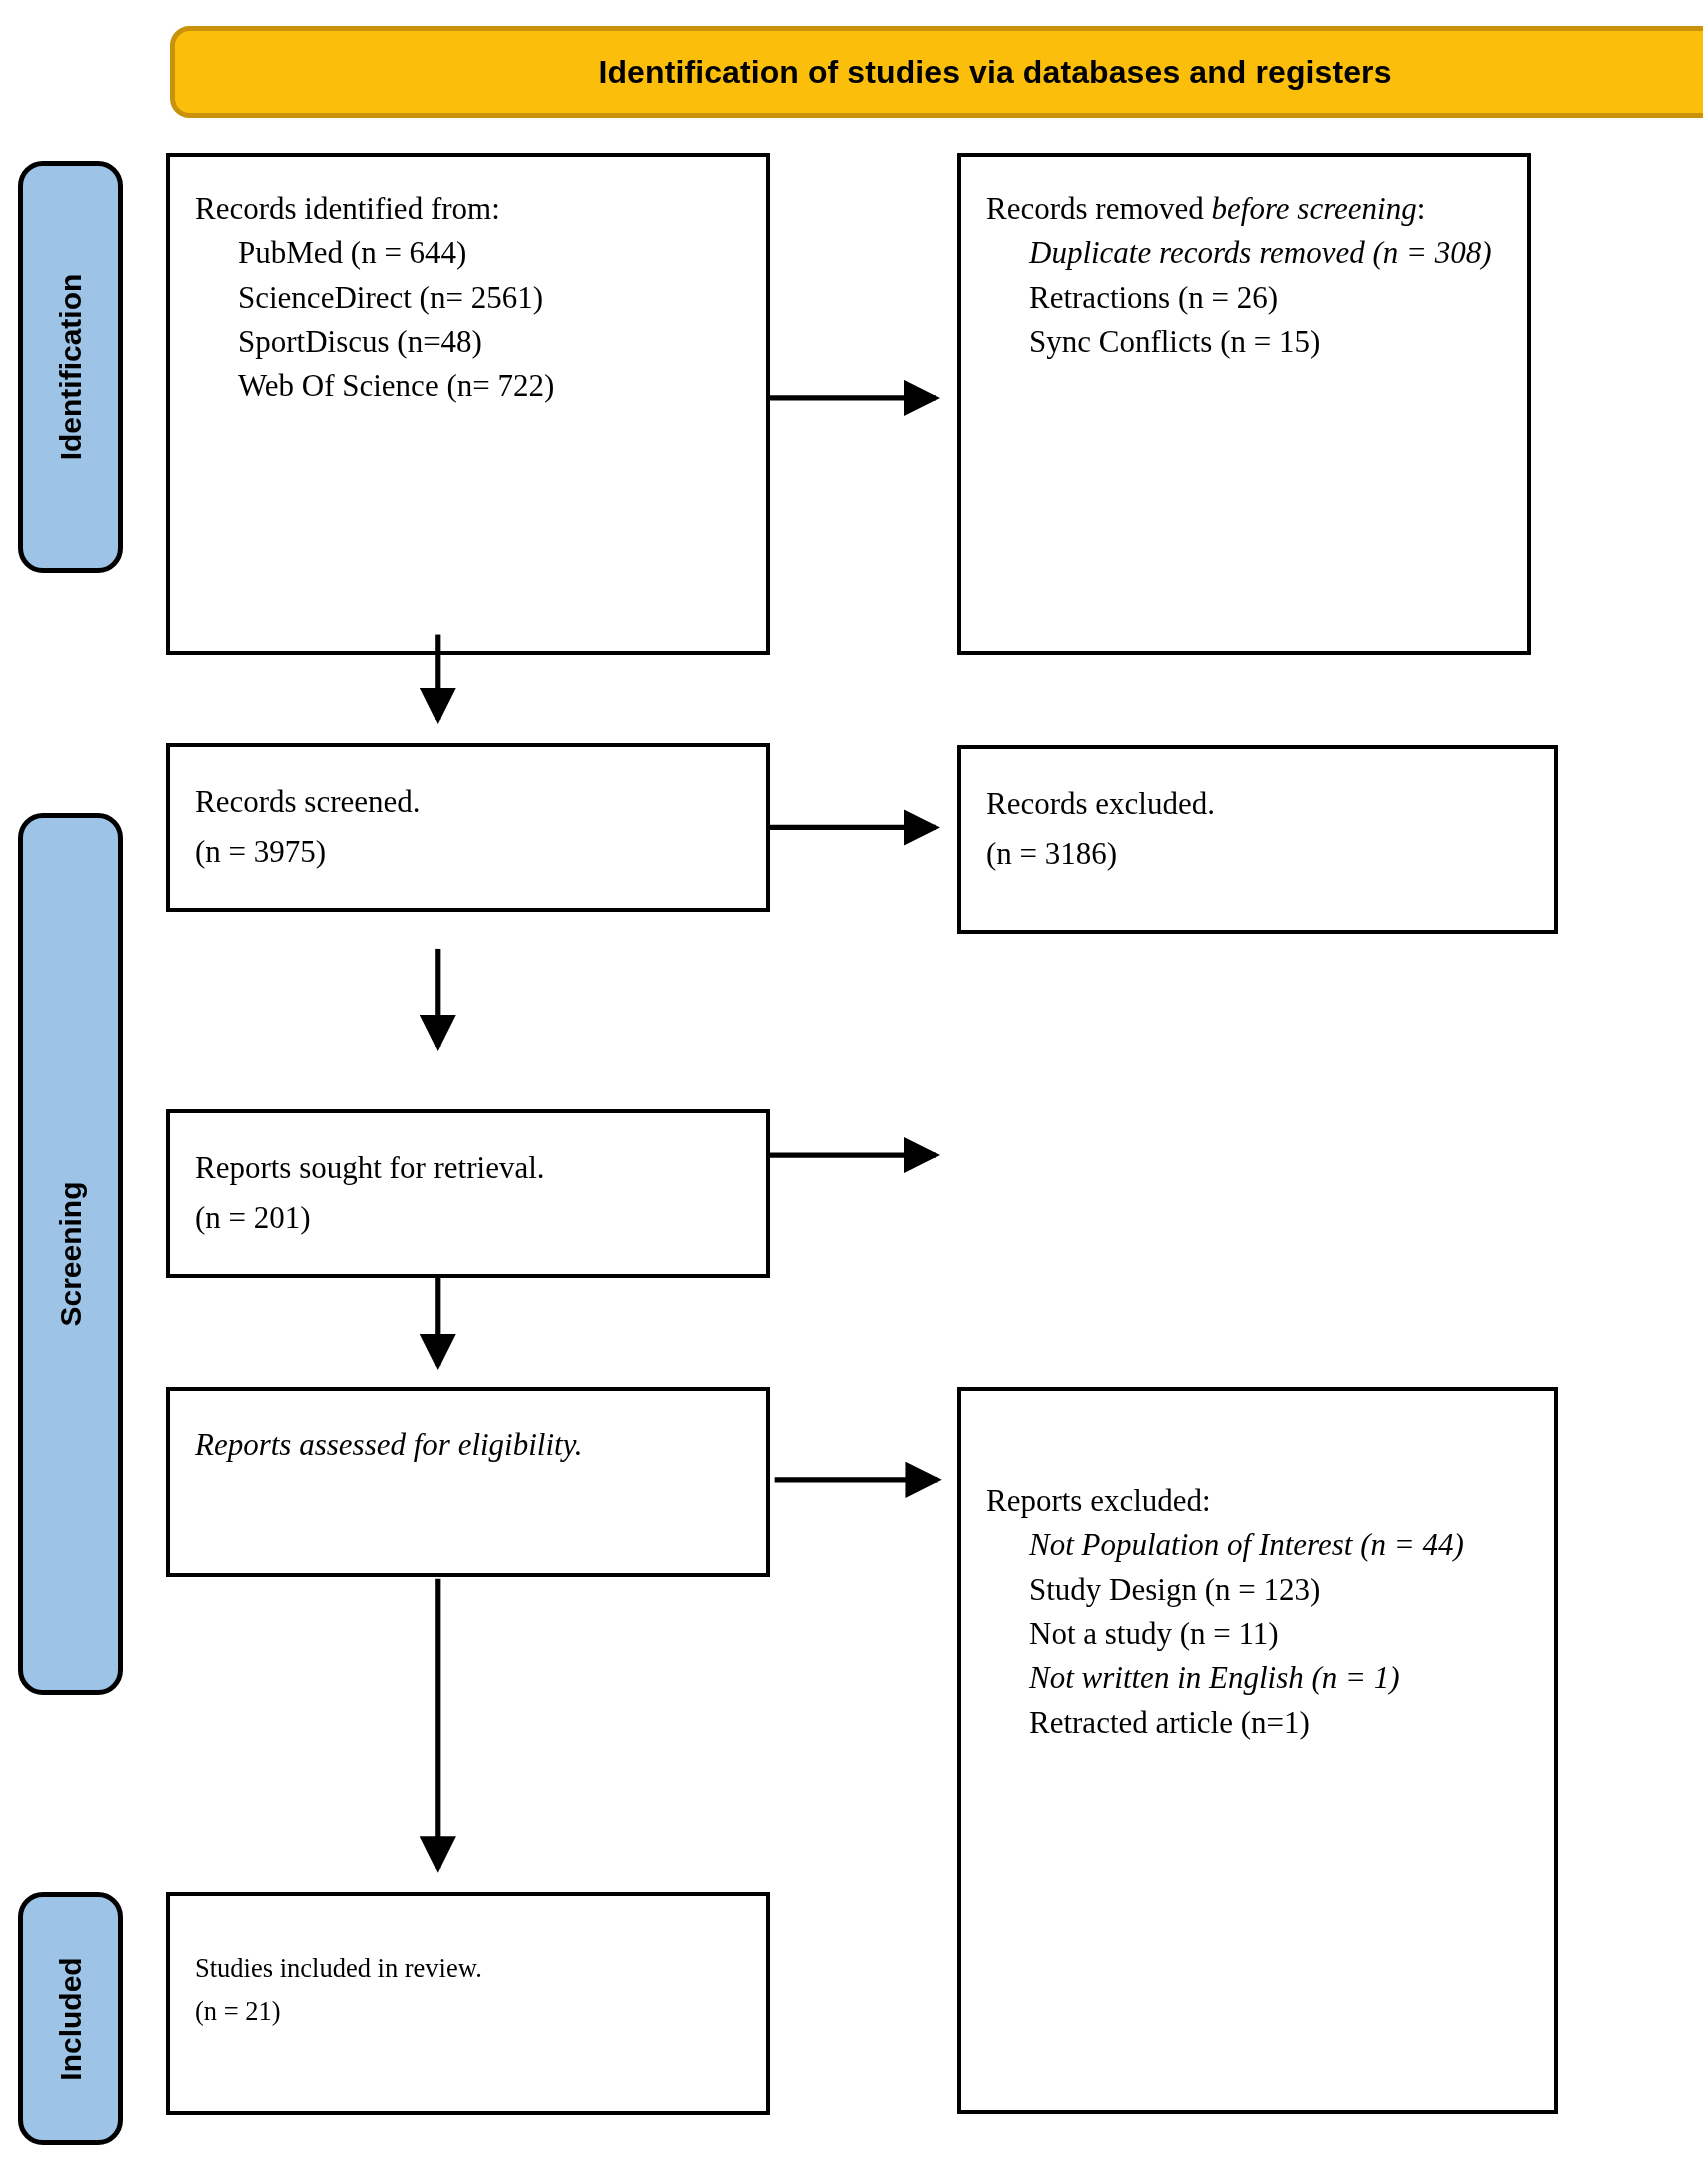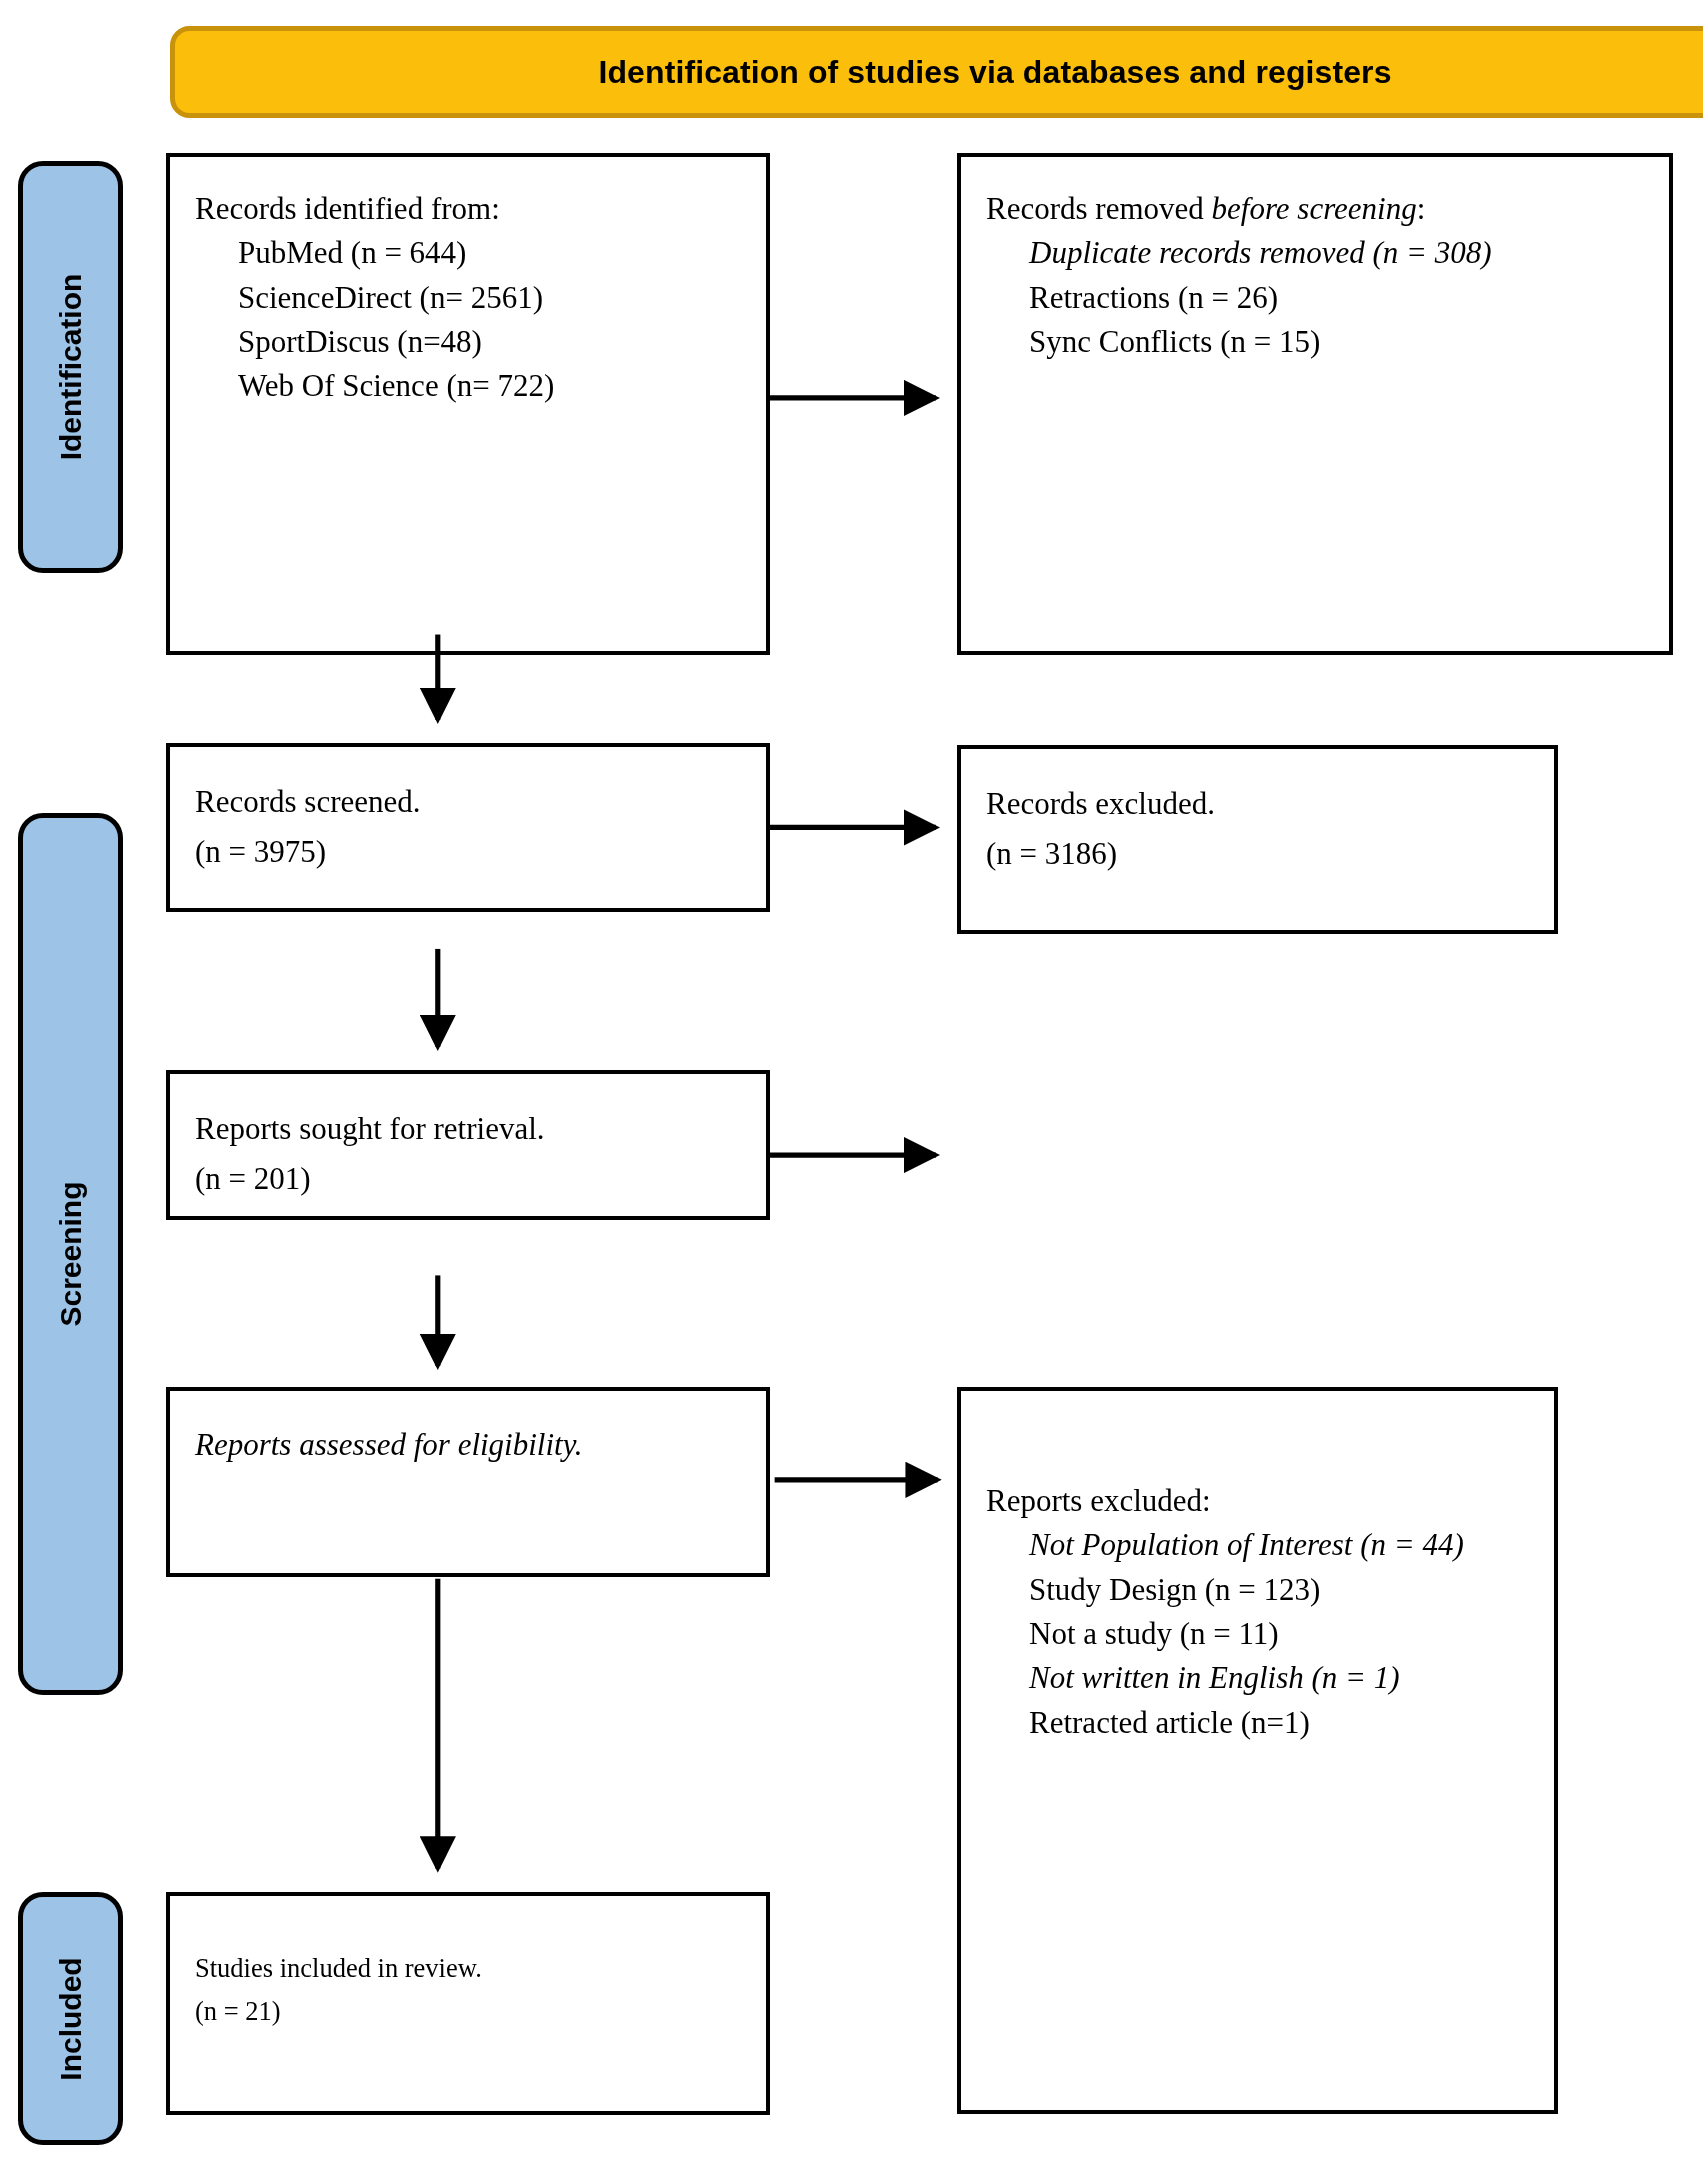--- a/index.html
+++ b/index.html
@@ -81,24 +81,24 @@
     font-family: "Liberation Serif", "DejaVu Serif", serif;
     font-size: 31px;
     line-height: 1.43;
     color: #000000;
   }
   .box p.indent { padding-left: 43px; }
   .box p.just   { text-align: justify; text-align-last: left; font-style: italic; }
   .box p em     { font-style: italic; }
 
   #box-identified { left: 166px;  top: 153px;  width: 604px; height: 502px; }
-  #box-removed    { left: 957px; top: 153px;  width: 716px; height: 502px; }
+  #box-removed    { left: 957px; top: 153px;  width: 574px; height: 502px; }
   #box-screened   { left: 166px;  top: 743px; width: 604px; height: 169px; }
   #box-excluded   { left: 957px; top: 745px; width: 601px; height: 189px; }
-  #box-sought     { left: 166px;  top: 1070px; width: 604px; height: 150px; }
+  #box-sought     { left: 166px;  top: 1109px; width: 604px; height: 169px; }
   #box-notretr    { left: 957px; top: 1072px; width: 601px; height: 167px; }
   #box-assessed   { left: 166px;  top: 1387px; width: 604px; height: 190px; }
   #box-repexcl    { left: 957px; top: 1387px; width: 601px; height: 727px; }
   #box-included   { left: 166px;  top: 1892px; width: 604px; height: 223px; }
 
   #box-assessed { padding-top: 32px; }
   #box-repexcl  { padding-top: 88px; }
   #box-included { padding-top: 51px; }
   #box-included p { font-size: 26.5px; line-height: 1.62; }
   #box-screened p, #box-excluded p,

